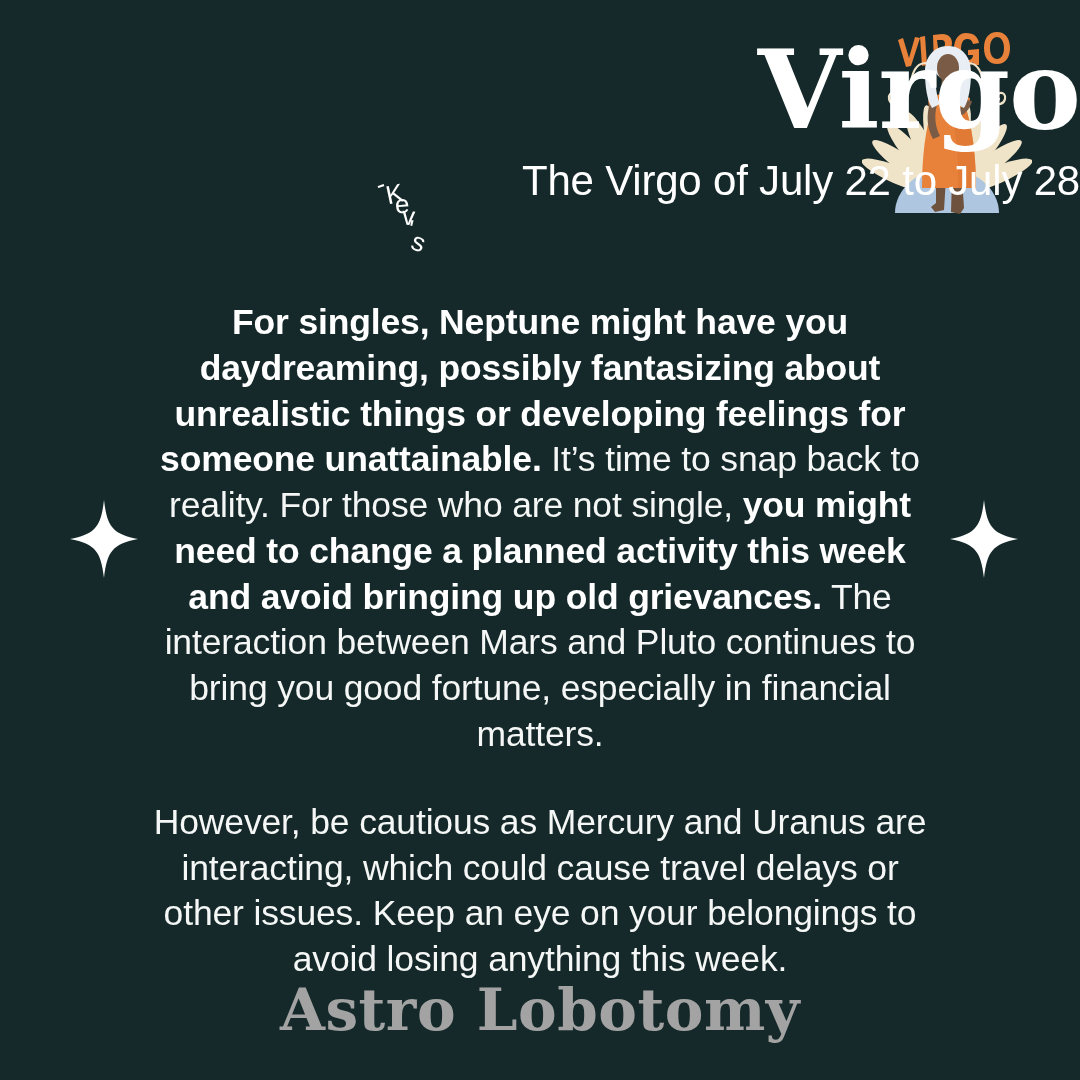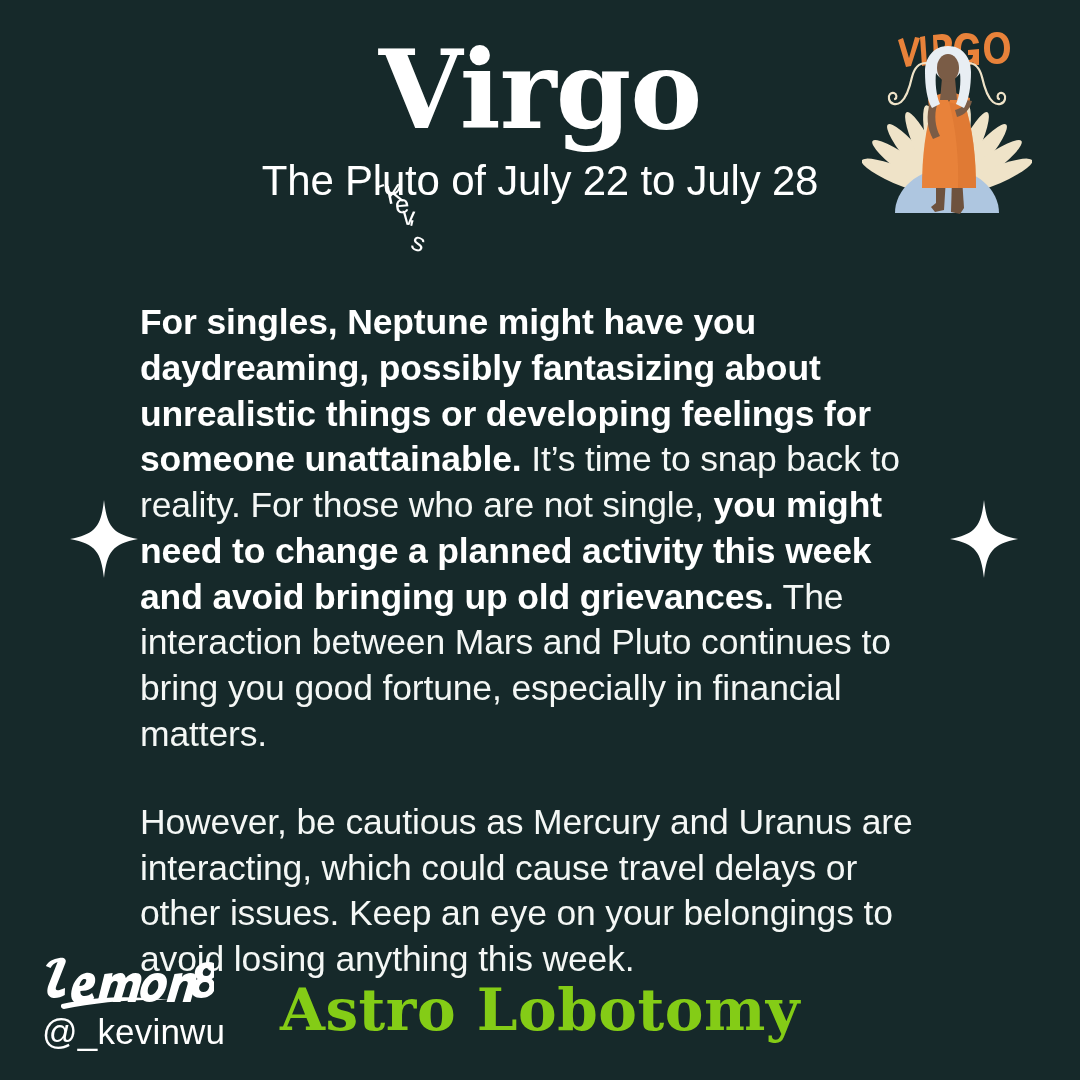--- a/index.html
+++ b/index.html
@@ -30,21 +30,21 @@
     width: 170px;
     height: 215px;
   }
 
   
   #title-block {
     position: absolute;
     top: 36px;
     left: 0;
     width: 1080px;
-    text-align: center;
+    text-align: right;
   }
   #sign-title {
     font-family: "DejaVu Serif", "Liberation Serif", serif;
     font-size: 108px;
     font-weight: 700;
     line-height: 1.0;
     letter-spacing: -1px;
     color: #ffffff;
     margin: 0;
   }
@@ -82,21 +82,21 @@
     letter-spacing: -0.2px;
   }
   #subtitle-line2 b { font-weight: 400; }
 
   
   #body-copy {
     position: absolute;
     top: 300px;
     left: 140px;
     width: 800px;
-    text-align: left;
+    text-align: center;
   }
   .para {
     font-size: 35.5px;
     line-height: 1.29;
     color: #f4f7f5;
     margin: 0;
     letter-spacing: -0.15px;
   }
   .para + .para { margin-top: 42px; }
   .para b { font-weight: 700; color: #ffffff; }
@@ -132,21 +132,21 @@
   }
   #series-title {
     position: absolute;
     left: 0;
     bottom: 36px;
     width: 1080px;
     text-align: center;
     font-family: "DejaVu Serif", "Liberation Serif", serif;
     font-size: 58px;
     font-weight: 700;
-    color: #84cc16;
+    color: #a3a3a3;
     letter-spacing: 0.5px;
   }
 </style>
 </head>
 <body>
 
 <div id="card">
 
   <div id="zodiac-art">
     <svg viewBox="0 0 170 215" width="170" height="215" xmlns="http://www.w3.org/2000/svg">
@@ -206,21 +206,21 @@
 
       <path d="M86 36 c-14 0 -23 11 -23 26 c0 14 2 28 7 36 l8 -4 c-4 -9 -5 -22 -4 -31
                c3 5 8 7 12 7 c4 0 9 -2 12 -7 c1 9 0 22 -4 31 l8 4 c5 -8 7 -22 7 -36 c0 -15 -9 -26 -23 -26z" fill="#E8EEF3"></path>
 
       <ellipse cx="86" cy="58" rx="11" ry="14" fill="#7A5C46"></ellipse>
     </svg>
   </div>
 
   <div id="title-block">
     <h1 id="sign-title">Virgo</h1>
-    <div id="subtitle-line2"><span>The Pluto of </span><b>July 22 to July 28</b></div>
+    <div id="subtitle-line2"><span>The Virgo of </span><b>July 22 to July 28</b></div>
   </div>
 
   <div id="kev-credit">
       <span style="left: 97.5661px; top: 29.1989px; transform: rotate(-20deg);">-</span>
       <span style="left: 107.934px; top: 38.5342px; transform: rotate(-12deg);">K</span>
       <span style="left: 116.902px; top: 49.2215px; transform: rotate(-4deg);">e</span>
       <span style="left: 124.295px; top: 61.0528px; transform: rotate(4deg);">v</span>
       <span style="left: 129.969px; top: 73.798px; transform: rotate(12deg);">'</span>
       <span style="left: 133.815px; top: 87.2088px; transform: rotate(20deg);">s</span>
     </div>
@@ -234,46 +234,16 @@
     <svg viewBox="0 0 68 78" width="68" height="78" xmlns="http://www.w3.org/2000/svg">
       <path d="M34 0 C37 26 42 34 68 39 C42 44 37 52 34 78 C31 52 26 44 0 39 C26 34 31 26 34 0z" fill="#ffffff"></path>
     </svg>
   </div>
   <div class="sparkle" id="sparkle-right">
     <svg viewBox="0 0 68 78" width="68" height="78" xmlns="http://www.w3.org/2000/svg">
       <path d="M34 0 C37 26 42 34 68 39 C42 44 37 52 34 78 C31 52 26 44 0 39 C26 34 31 26 34 0z" fill="#ffffff"></path>
     </svg>
   </div>
 
-  <div id="footer-brand">
-    <svg id="lemon8-logo" viewBox="0 0 172 56" xmlns="http://www.w3.org/2000/svg">
-      <g fill="#ffffff" transform="skewX(-10)">
-
-        <path d="M18 4 c4 -1 8 1 7 5 l-5 23 c-1 4 1 5 4 4 l5 -2 1 7 c-4 3 -11 4 -14 2 c-4 -2 -5 -7 -4 -12 l5 -23
-                 c-3 1 -5 3 -6 6 l-5 -2 c2 -5 6 -7 12 -8z"></path>
-
-        <path d="M47 19 c7 -1 11 3 11 9 c0 6 -5 9 -13 9 c0 3 2 5 5 5 c3 0 5 -1 7 -3 l3 5 c-3 4 -7 6 -12 6
-                 c-8 0 -12 -5 -12 -13 c0 -10 5 -17 11 -18z
-                 M46 25 c-2 1 -3 4 -3 7 c4 0 6 -2 6 -5 c0 -2 -1 -2 -3 -2z"></path>
-
-        <path d="M66 20 l8 -1 0 4 c2 -3 5 -4 8 -4 c3 0 5 2 6 5 c2 -3 5 -5 9 -5 c5 0 7 3 7 8 l-2 21 -8 0 2 -18
-                 c0 -2 -1 -3 -3 -3 c-2 0 -4 2 -4 5 l-2 16 -8 0 2 -18 c0 -2 -1 -3 -3 -3 c-2 0 -4 2 -4 5 l-2 16 -8 0z"></path>
-
-        <path d="M119 19 c8 0 12 6 11 14 c-1 9 -7 15 -14 15 c-8 0 -12 -6 -11 -14 c1 -9 6 -15 14 -15z
-                 M118 26 c-3 0 -5 4 -6 8 c0 4 1 7 4 7 c3 0 5 -3 6 -7 c0 -4 -1 -8 -4 -8z"></path>
-
-        <path d="M136 20 l8 -1 0 4 c2 -3 5 -4 8 -4 c5 0 7 3 7 8 l-2 21 -8 0 2 -18 c0 -2 -1 -3 -3 -3
-                 c-3 0 -4 2 -5 5 l-2 16 -8 0z"></path>
-
-        <path d="M168 8 c7 0 11 4 11 9 c0 4 -2 6 -5 8 c3 2 5 5 5 9 c0 6 -5 10 -12 10 c-7 0 -12 -4 -12 -10
-                 c0 -4 2 -7 5 -9 c-3 -2 -4 -4 -4 -8 c0 -5 5 -9 12 -9z
-                 M168 14 c-3 0 -4 2 -4 4 c0 2 1 4 4 4 c3 0 4 -2 4 -4 c0 -2 -1 -4 -4 -4z
-                 M168 28 c-3 0 -5 2 -5 5 c0 3 2 5 5 5 c3 0 5 -2 5 -5 c0 -3 -2 -5 -5 -5z"></path>
-      </g>
-
-      <path d="M20 50 c30 -7 66 -9 108 -4 c-40 -1 -76 3 -106 9 c-3 0 -4 -4 -2 -5z" fill="#ffffff"></path>
-    </svg>
-    <span id="handle">@_kevinwu</span>
-  </div>
 
   <div id="series-title">Astro Lobotomy</div>
 
 </div>
 
 </body></html>

